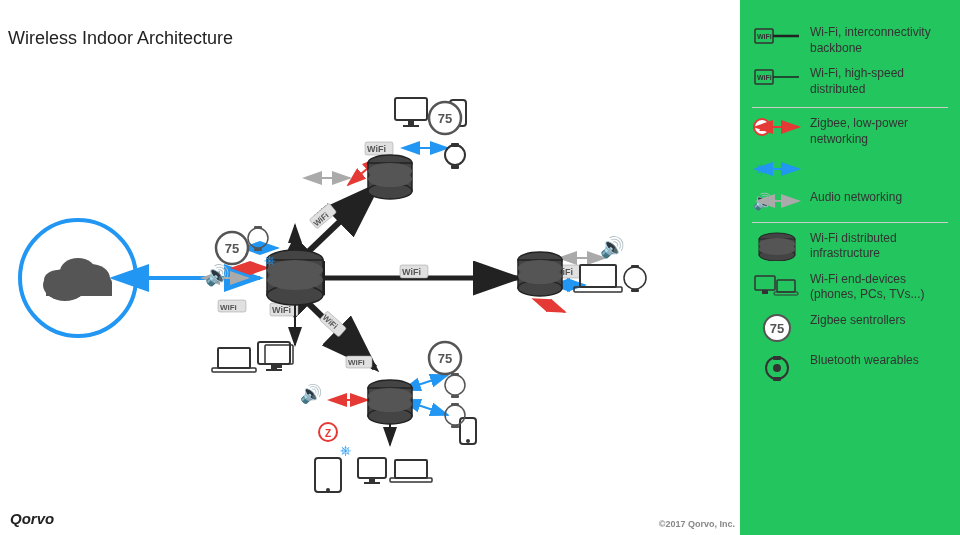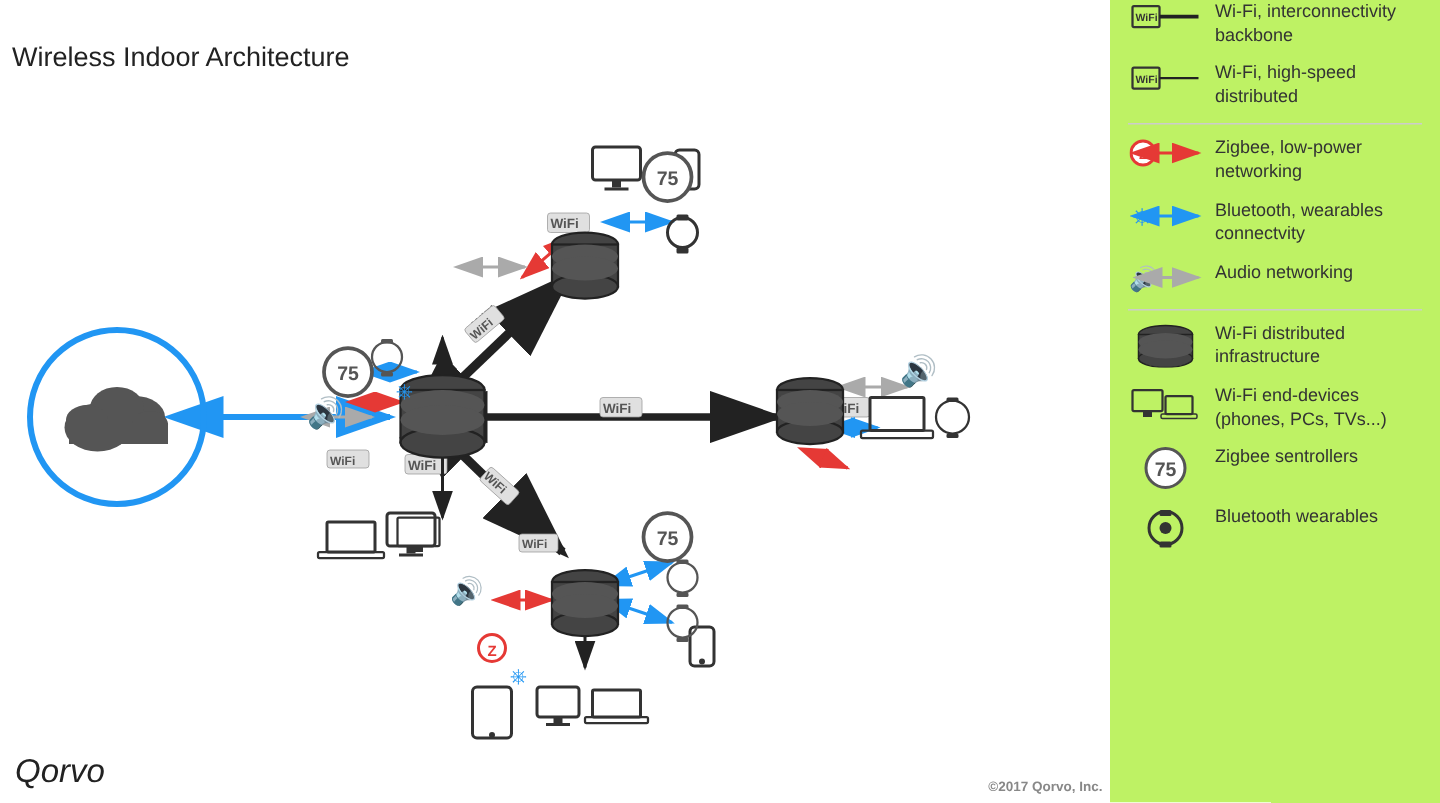--- a/index.html
+++ b/index.html
@@ -22,22 +22,22 @@
       margin-top: 17px;
     }
 
     
     .legend-panel {
       position: absolute;
       right: 0;
       top: 0;
       width: 220px;
       height: 535px;
-      background: #bef264;
-      padding: 0 12px;
+      background: #22c55e;
+      padding: 25px 12px;
     }
 
     .legend-item {
       display: flex;
       align-items: flex-start;
       margin-bottom: 10px;
     }
 
     .legend-icon {
       width: 50px;
@@ -75,22 +75,22 @@
       right: 225px;
       font-size: 9px;
       color: #888;
       font-weight: bold;
     }
 
     .logo {
       position: absolute;
       bottom: 8px;
       left: 10px;
-      font-size: 22px;
-      font-weight: normal;
+      font-size: 15px;
+      font-weight: bold;
       color: #222;
       font-style: italic;
     }
 
     
     .diagram svg {
       width: 740px;
       height: 535px;
     }
   </style>
@@ -341,21 +341,20 @@
     <div class="legend-text">Zigbee, low-power networking</div>
   </div>
 
   <div class="legend-item">
     <div class="legend-icon">
       <svg width="48" height="22">
         <text x="2" y="16" font-size="16" fill="#2196F3">⎈</text>
         <line x1="18" y1="11" x2="46" y2="11" stroke="#2196F3" stroke-width="2" marker-start="url(#arrowBlueStart)" marker-end="url(#arrowBlueEnd)"></line>
       </svg>
     </div>
-    <div class="legend-text">Bluetooth, wearables connectvity</div>
   </div>
 
   <div class="legend-item">
     <div class="legend-icon">
       <svg width="48" height="22">
         <text x="0" y="17" font-size="16" fill="#aaa">🔊</text>
         <line x1="20" y1="11" x2="46" y2="11" stroke="#aaa" stroke-width="2" marker-start="url(#arrowGrayStart)" marker-end="url(#arrowGrayEnd)"></line>
       </svg>
     </div>
     <div class="legend-text">Audio networking</div>

